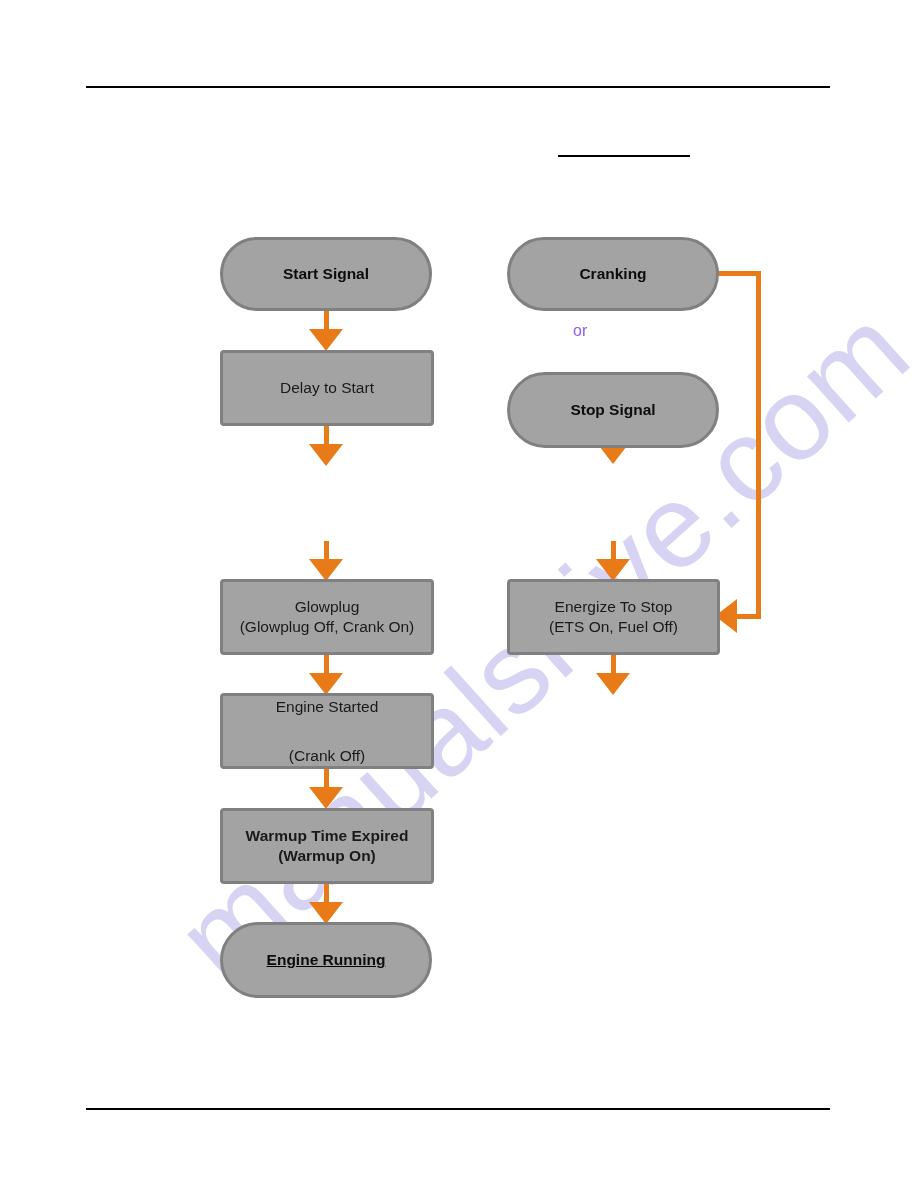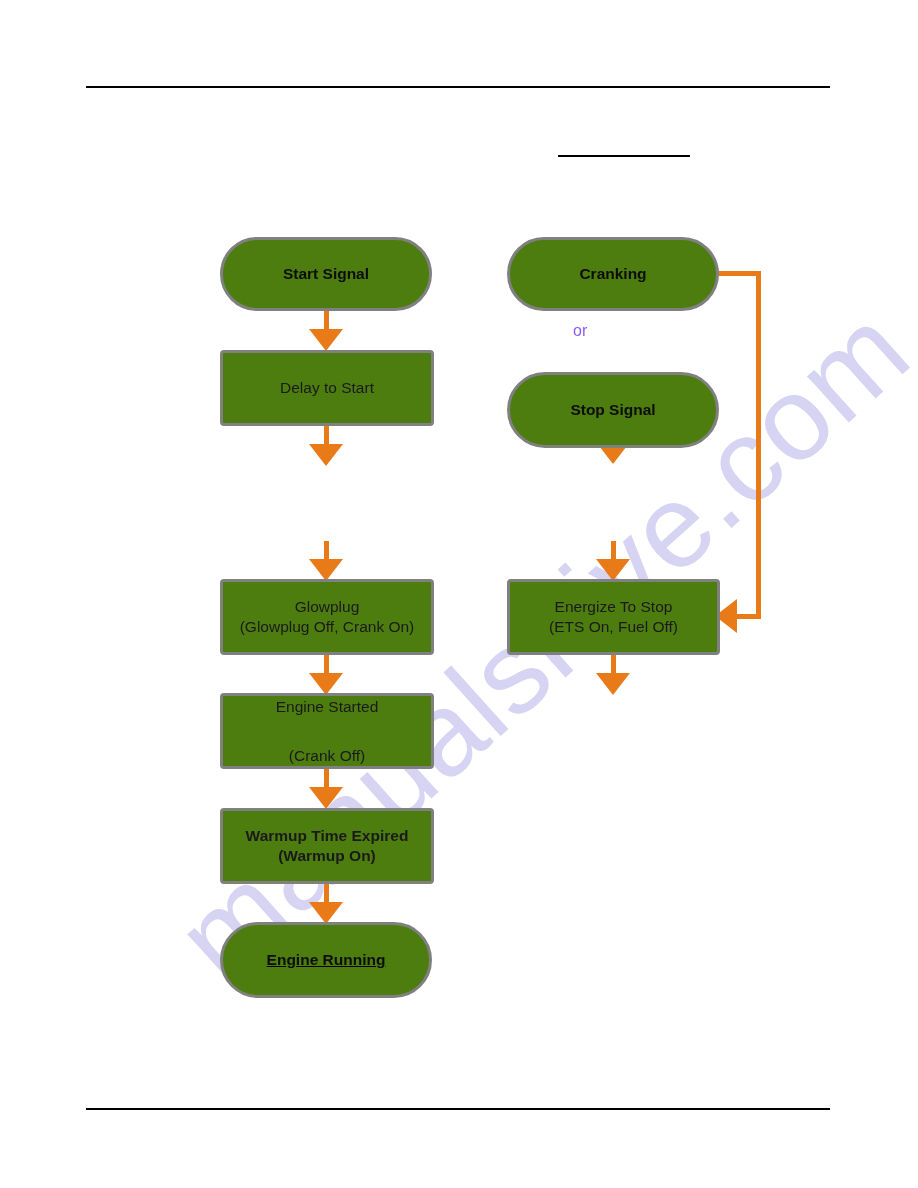--- a/index.html
+++ b/index.html
@@ -55,21 +55,21 @@
   #flow {
     position: absolute;
     left: 0; top: 0;
     width: 918px; height: 1188px;
     z-index: 3;
   }
 
   .node {
     position: absolute;
     box-sizing: border-box;
-    background: #4d7c0f;
+    background: #a3a3a3;
     border: 3px solid #808080;
     display: flex;
     flex-direction: column;
     align-items: center;
     justify-content: center;
     text-align: center;
     line-height: 1.28;
     z-index: 4;
   }
   .node.rect { border-radius: 4px; }

